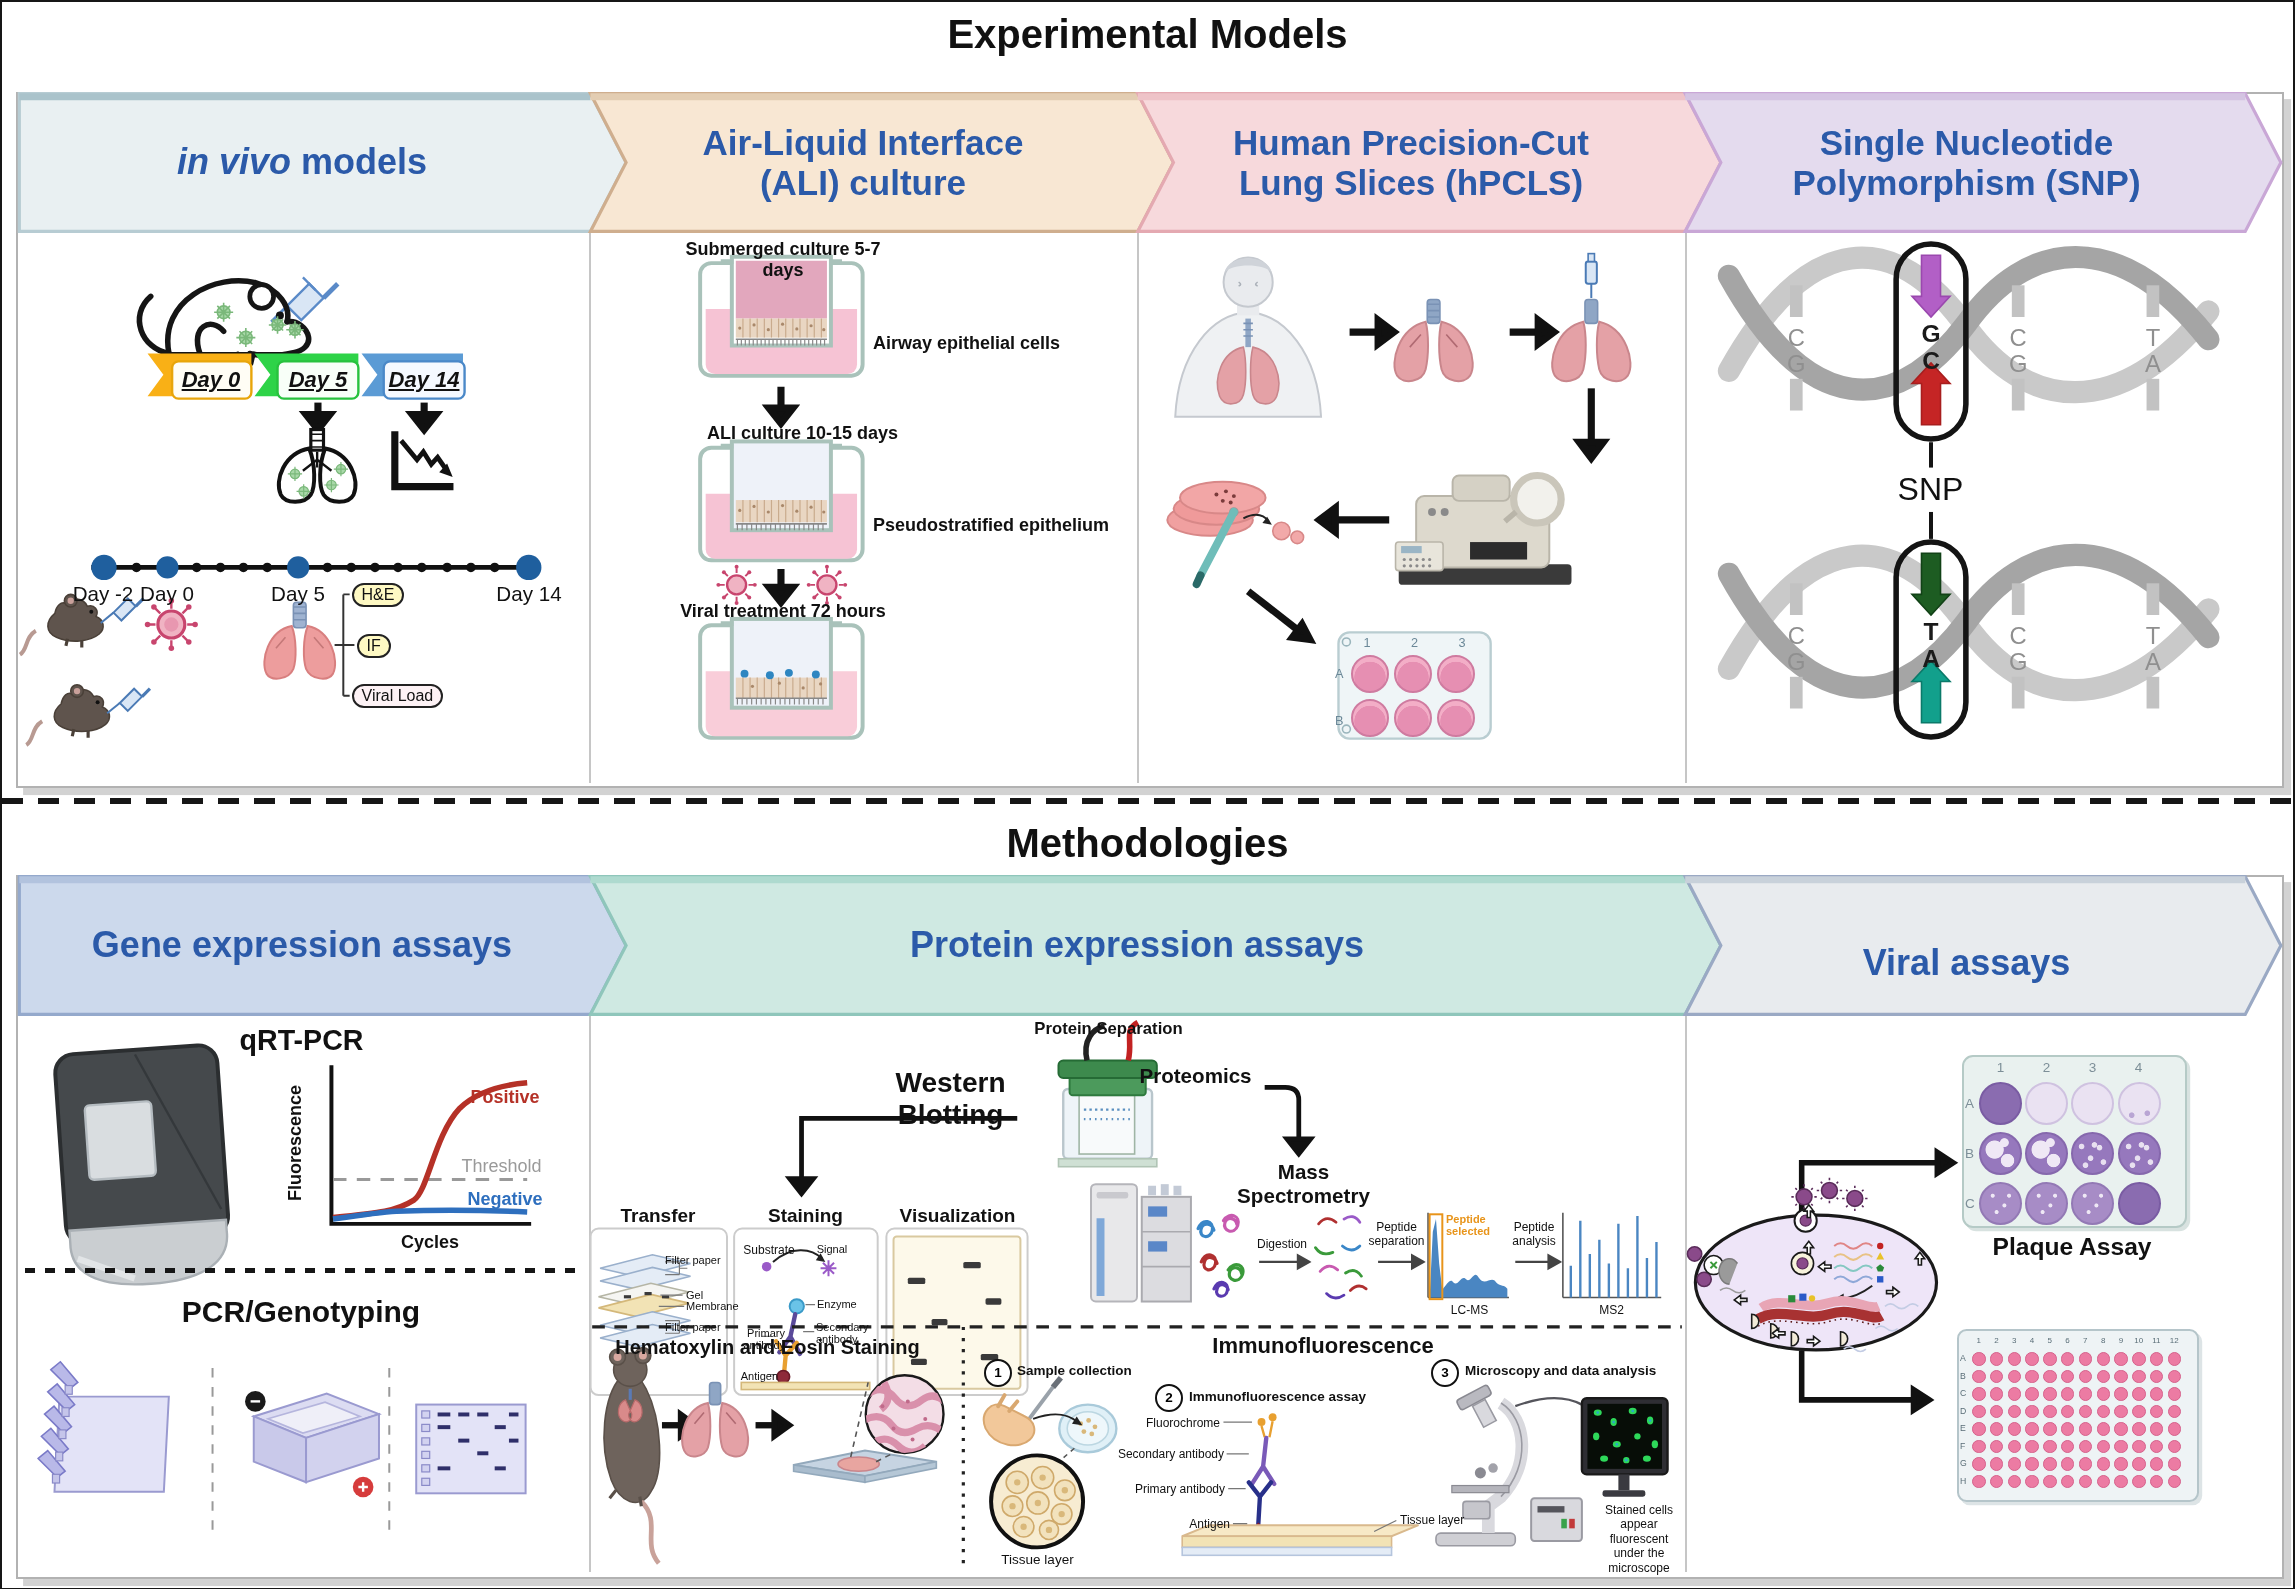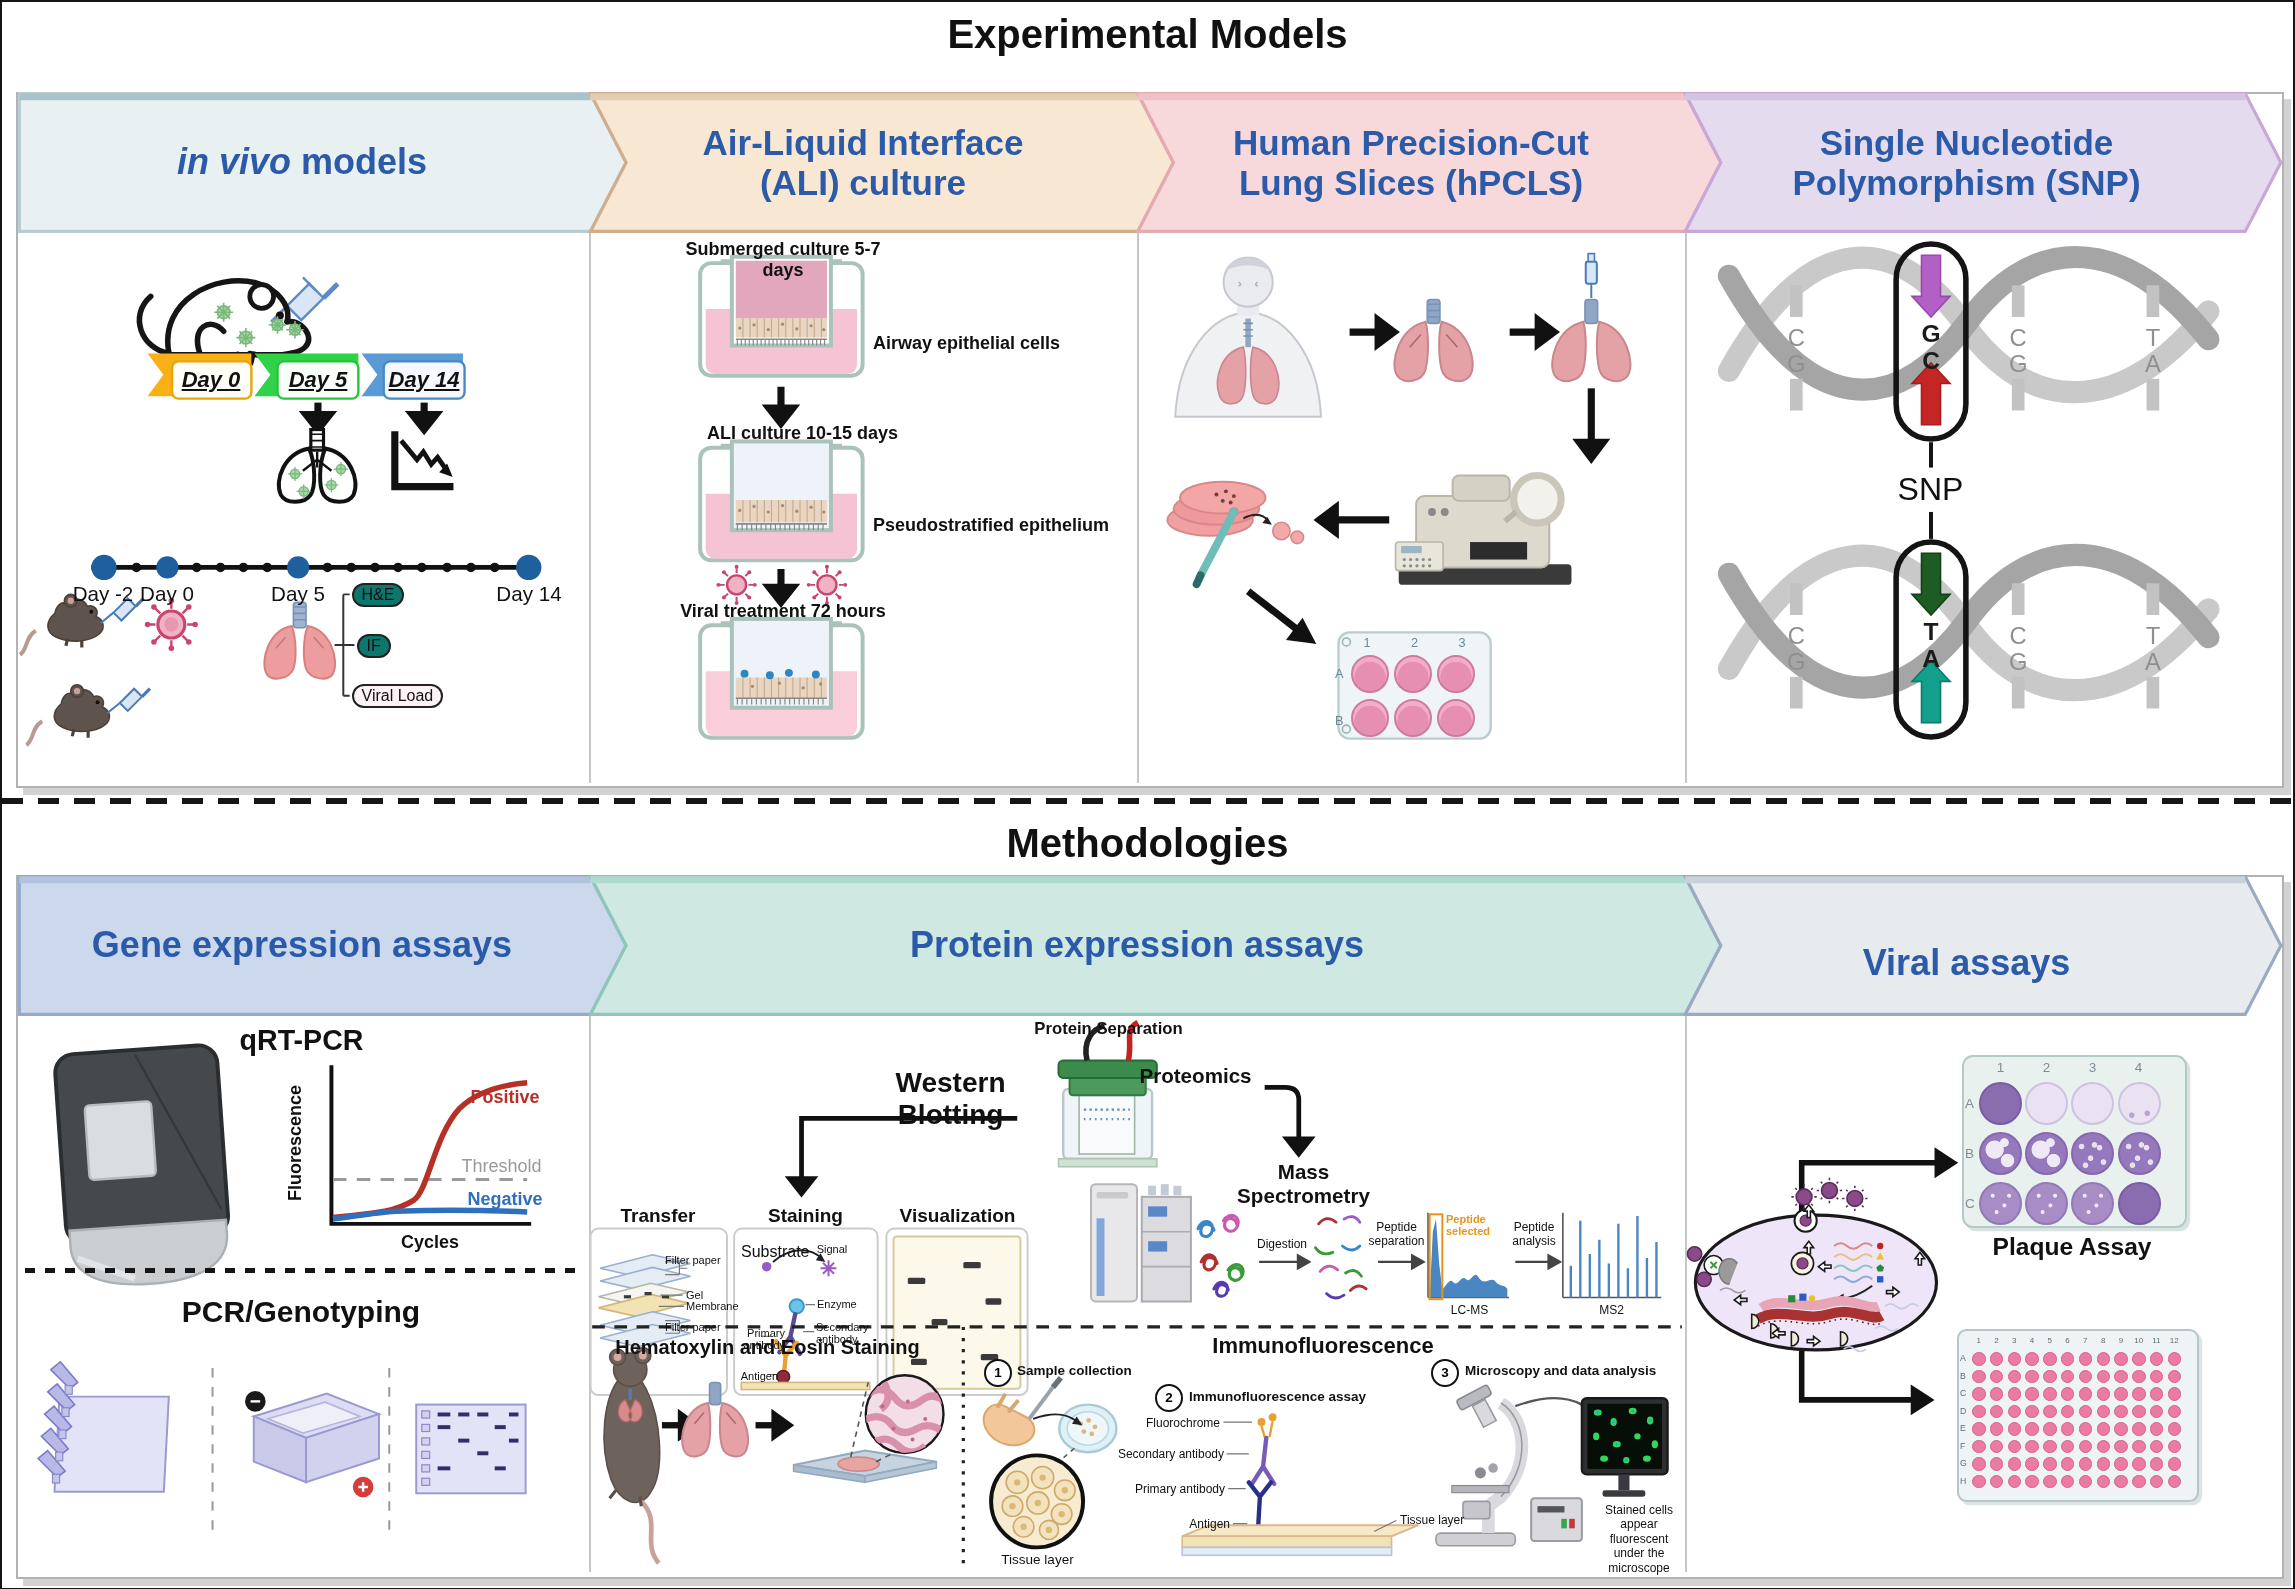--- a/index.html
+++ b/index.html
@@ -15,21 +15,21 @@
   .dash-div{position:absolute;height:6.3px;background:repeating-linear-gradient(90deg,#161616 0 20.6px,transparent 20.6px 36px);}
   .panel{position:absolute;}
   .panel svg{position:absolute;left:0;top:0;}
   .lbl{position:absolute;color:#111;}
   .b{font-weight:bold;}
   .ctr{text-align:center;}
   .rgt{text-align:right;}
   .ribbon-label{position:absolute;font-style:italic;font-weight:bold;font-size:22px;text-decoration:underline;
                 text-align:center;color:#111;}
   .tl-label{position:absolute;font-size:20.6px;color:#111;text-align:center;}
-  .pill{position:absolute;border:2.4px solid #222;border-radius:12.7px;background:#0f766e;font-size:16px;
+  .pill{position:absolute;border:2.4px solid #222;border-radius:12.7px;background:#fef9c3;font-size:16px;
         padding:0.8px 8px;color:#111;white-space:nowrap;}
   .dot-div{position:absolute;height:4.8px;background:repeating-linear-gradient(90deg,#161616 0 10.3px,transparent 10.3px 20px);}
   .circnum{position:absolute;width:24px;height:24px;border:2.4px solid #111;border-radius:50%;
            font-size:13.5px;font-weight:bold;text-align:center;line-height:24px;background:#fff;}
   
   .grid-wells{position:absolute;display:grid;}
   .well{border-radius:50%;box-sizing:border-box;}
   .flexrow{position:absolute;display:flex;justify-content:space-between;}
   .flexcol{position:absolute;display:flex;flex-direction:column;justify-content:space-between;}
   .well-h{width:38px;height:38px;border-radius:50%;border:2.4px solid #cf7ba0;
@@ -969,21 +969,21 @@
     <div class="lbl b ctr" style="left:547px;top:48px;width:119px;font-size:20.6px;">Proteomics</div>
     <div class="lbl b ctr" style="left:9.5px;top:189px;width:119px;font-size:19px;">Transfer</div>
     <div class="lbl b ctr" style="left:157px;top:189px;width:119px;font-size:19px;">Staining</div>
     <div class="lbl b ctr" style="left:305px;top:189px;width:127px;font-size:19px;">Visualization</div>
 
     <div class="lbl" style="left:76px;top:238px;font-size:11px;">Filter paper</div>
     <div class="lbl" style="left:97px;top:273px;font-size:11px;">Gel</div>
     <div class="lbl" style="left:97px;top:284px;font-size:11px;">Membrane</div>
     <div class="lbl" style="left:76px;top:305px;font-size:11px;">Filter paper</div>
 
-    <div class="lbl ctr" style="left:152px;top:227px;width:56px;font-size:16px;">Substrate</div>
+    <div class="lbl ctr" style="left:152px;top:227px;width:56px;font-size:12px;">Substrate</div>
     <div class="lbl ctr" style="left:219px;top:227px;width:48px;font-size:11px;">Signal</div>
     <div class="lbl" style="left:228px;top:282px;font-size:11px;">Enzyme</div>
     <div class="lbl" style="left:227px;top:305px;width:60px;font-size:11px;line-height:1.1;">Secondary antibody</div>
     <div class="lbl rgt" style="left:148px;top:311px;width:48px;font-size:11px;line-height:1.1;">Primary antibody</div>
     <div class="lbl rgt" style="left:148px;top:354px;width:41px;font-size:11px;">Antigen</div>
 
     <div class="lbl b ctr" style="left:627px;top:144px;width:175px;font-size:20.6px;">Mass Spectrometry</div>
     <div class="lbl ctr" style="left:665px;top:221px;width:56px;font-size:12px;">Digestion</div>
     <div class="lbl ctr" style="left:776px;top:205px;width:63px;font-size:12px;line-height:1.15;">Peptide separation</div>
     <div class="lbl ctr" style="left:917px;top:205px;width:56px;font-size:12px;line-height:1.15;">Peptide analysis</div>

